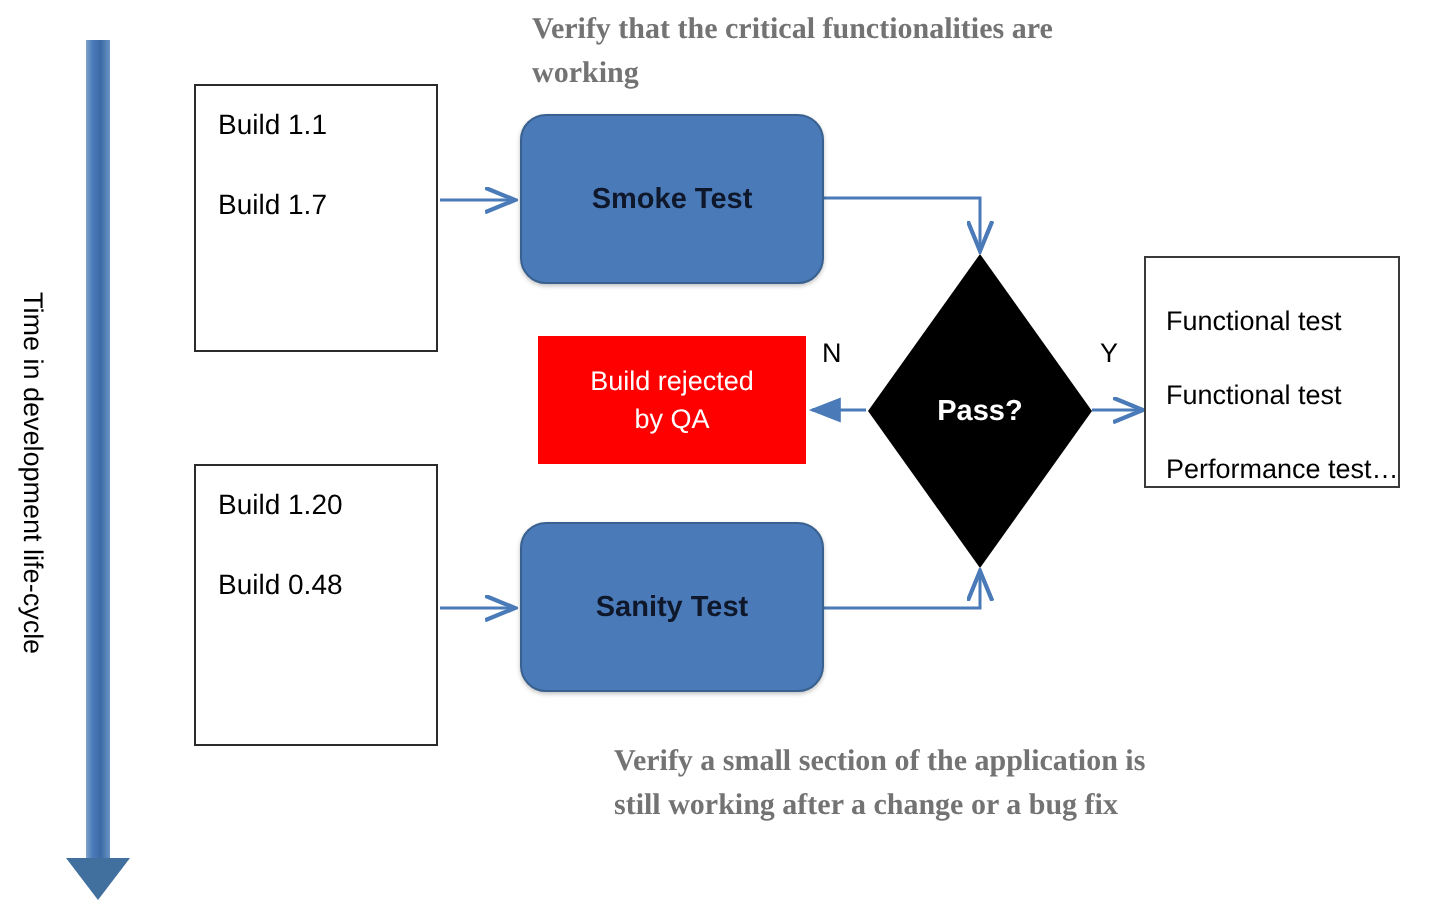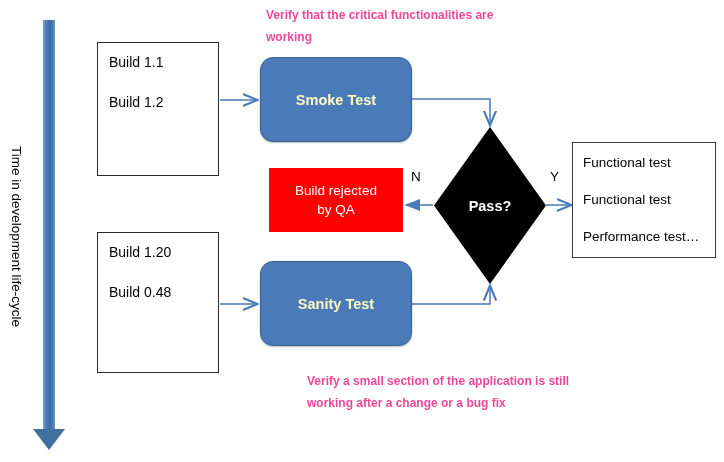--- a/index.html
+++ b/index.html
@@ -65,21 +65,21 @@
   
   .test-box {
     position: absolute;
     background: #4a7ab8;
     border: 1.6px solid #38618f;
     border-radius: 13px;
     box-sizing: border-box;
     display: flex;
     align-items: center;
     justify-content: center;
-    color: #fef9c3;
+    color: #0f172a;
     font-size: 14.5px;
     font-weight: bold;
     box-shadow: 0 1px 2px rgba(0,0,0,0.25);
   }
   #smoke-test-box { left: 260px; top: 57px; width: 152px; height: 85px; }
   #sanity-test-box { left: 260px; top: 261px; width: 152px; height: 85px; }
   
   #rejected-box {
     position: absolute;
     left: 269px;
@@ -117,43 +117,43 @@
     align-items: center;
     justify-content: center;
     color: #ffffff;
     font-size: 14.5px;
     font-weight: bold;
   }
   
   #outputs-box {
     position: absolute;
     left: 572px;
-    top: 142px;
-    width: 144px;
+    top: 128px;
+    width: 128px;
     height: 116px;
     background: #ffffff;
     border: 1.3px solid #3a3a3a;
     box-sizing: border-box;
-    padding: 13px 0 0 10px;
+    padding: 25px 0 0 10px;
   }
   #outputs-box .out-line {
     font-size: 13.5px;
     color: #000000;
     line-height: 14px;
     margin-bottom: 23px;
     white-space: nowrap;
   }
   
   .caption {
     position: absolute;
-    font-family: Liberation Sans, sans-serif;
+    font-family: Liberation Serif, serif;
     font-weight: bold;
-    font-size: 12px;
+    font-size: 15px;
     line-height: 22px;
-    color: #ec4899;
+    color: #737373;
   }
   #caption-top { left: 266px; top: 4px; width: 270px; }
   #caption-bottom { left: 283px; top: 370px; width: 280px; margin-left: 24px; }
   
   .branch-letter {
     position: absolute;
     font-size: 13.5px;
     color: #000000;
   }
   #branch-n { left: 411px; top: 169px; }
@@ -194,21 +194,21 @@
 
     <polyline points="412,304 490,304 490,287" fill="none" stroke="#4a7ab8" stroke-width="1.5" marker-end="url(#arrowOpen)"></polyline>
 
     <line x1="433" y1="205" x2="406" y2="205" stroke="#4a7ab8" stroke-width="1.6" marker-end="url(#arrowSolid)"></line>
 
     <line x1="546" y1="205" x2="570" y2="205" stroke="#4a7ab8" stroke-width="1.5" marker-end="url(#arrowOpen)"></line>
   </svg>
 
   <div class="build-box" id="build-box-1">
     <div class="build-line">Build 1.1</div>
-    <div class="build-line">Build 1.2</div>
+    <div class="build-line">Build 1.7</div>
   </div>
   <div class="build-box" id="build-box-2">
     <div class="build-line">Build 1.20</div>
     <div class="build-line">Build 0.48</div>
   </div>
 
   <div class="test-box" id="smoke-test-box">
     <span>Smoke Test</span>
   </div>
   <div class="test-box" id="sanity-test-box">

